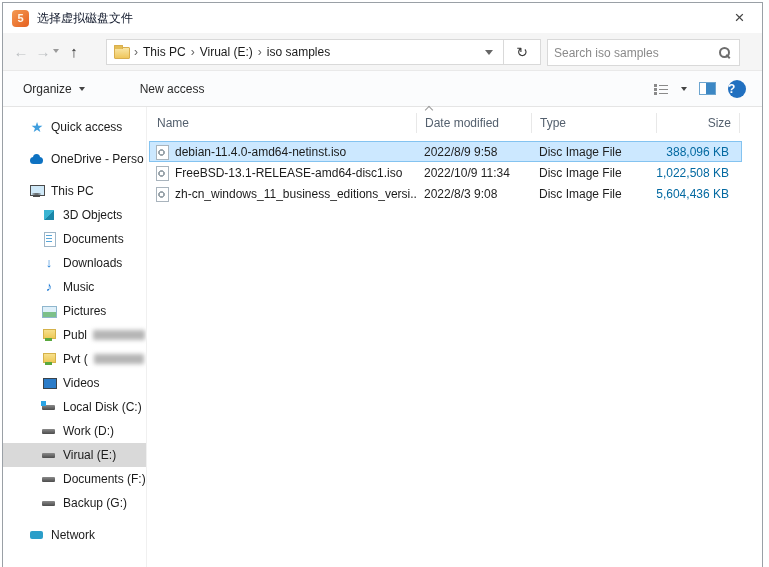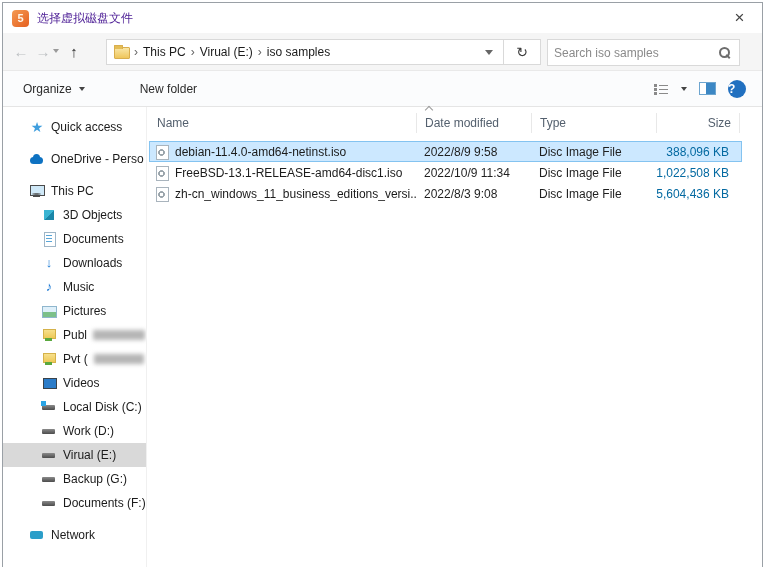--- a/index.html
+++ b/index.html
@@ -8,21 +8,21 @@
   .window { position:absolute; left:2px; top:2px; width:761px; height:570px;
     background:#fff; border:1px solid #9aa0a6; }
 
   
   .titlebar { position:absolute; left:0; top:0; width:100%; height:30px; background:#fff;
     display:flex; align-items:center; padding-left:9px; }
   .app-icon { width:17px; height:17px; border-radius:4px;
     background:linear-gradient(140deg,#f49a52,#e55f1f); position:relative; flex:none; }
   .app-icon::before { content:"5"; position:absolute; left:0; top:0; width:100%; height:100%;
     color:#fff6e8; font-weight:bold; font-size:11px; line-height:17px; text-align:center; }
-  .title-text { margin-left:8px; font-size:12px; color:#4c1d95; }
+  .title-text { margin-left:8px; font-size:12px; color:#0f172a; }
   .close-btn { position:absolute; right:0; top:0; width:45px; height:30px;
     display:flex; align-items:center; justify-content:center; font-size:17px; color:#444; cursor:default; }
 
   
   .navbar { position:absolute; left:0; top:30px; width:100%; height:38px; background:#f5f5f5;
     border-bottom:1px solid #e9e9e9; }
   .nav-arrow { position:absolute; top:9px; width:20px; height:20px; text-align:center;
     font-size:15px; line-height:20px; }
   .arr-back  { left:8px;  color:#bcbfc2; }
   .arr-fwd   { left:30px; color:#bcbfc2; }
@@ -190,21 +190,21 @@
       <span class="ico ico-search"></span>
     </div>
   </div>
 
   <div class="toolbar">
     <div class="tb-btn organize">
       <span>Organize</span>
       <span class="tb-caret"></span>
     </div>
     <div class="tb-btn newfolder">
-      <span>New folder</span>
+      <span>New access</span>
     </div>
     <div class="tb-right">
       <span class="ico ico-details"></span>
       <span class="tb-caret"></span>
       <span class="ico-preview"></span>
       <span class="ico-help"></span>
     </div>
   </div>
 
   <div class="main">
@@ -263,25 +263,25 @@
         <div class="side-item lvl1">
           <span class="ico ico-drive"></span>
           <span>Work (D:)</span>
         </div>
         <div class="side-item lvl1 selected">
           <span class="ico ico-drive"></span>
           <span>Virual (E:)</span>
         </div>
         <div class="side-item lvl1">
           <span class="ico ico-drive"></span>
+          <span>Documents (F:)</span>
+        </div>
+        <div class="side-item lvl1">
+          <span class="ico ico-drive"></span>
           <span>Backup (G:)</span>
-        </div>
-        <div class="side-item lvl1">
-          <span class="ico ico-drive"></span>
-          <span>Documents (F:)</span>
         </div>
         <div class="side-item gap">
           <span class="ico ico-network"></span>
           <span>Network</span>
         </div>
       </div>
 
     <div class="filelist">
       <div class="col-headers">
         <span class="sort-caret"></span>

